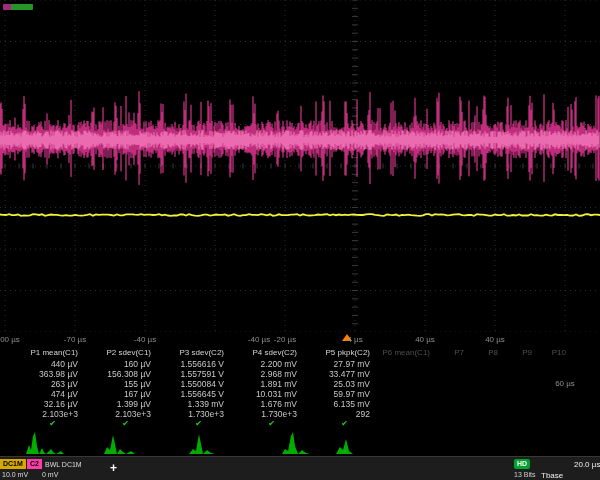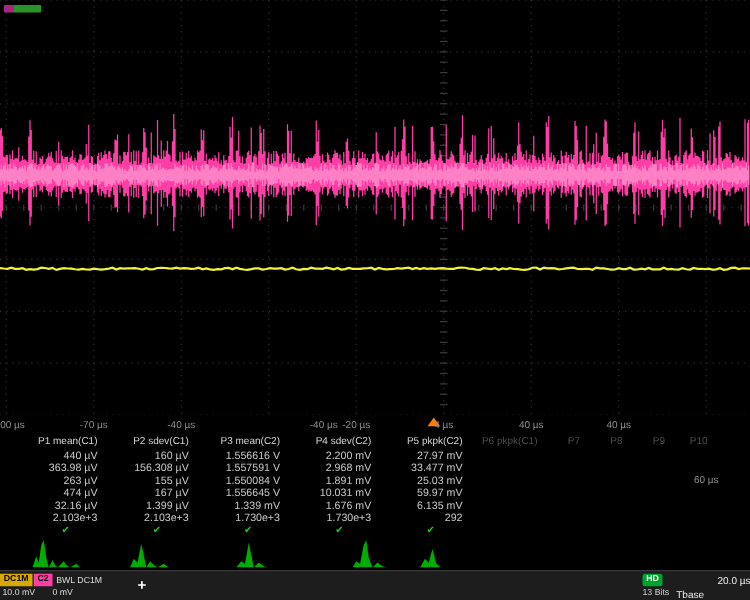--- a/index.html
+++ b/index.html
@@ -168,24 +168,24 @@
       <span style="left: 285px;">-20 µs</span>
       <span style="left: 355px;">4 µs</span>
       <span style="left: 425px;">40 µs</span>
       <span style="left: 495px;">40 µs</span>
       <span style="left: 565px; margin-top: 44px;">60 µs</span>
     </div>
 
   <div class="meas">
     <div class="mt-h">P1 mean(C1)</div>
     <div class="mt-h">P2 sdev(C1)</div>
-    <div class="mt-h">P3 mean(C2)</div>
+    <div class="mt-h">P3 sdev(C2)</div>
     <div class="mt-h">P4 sdev(C2)</div>
     <div class="mt-h">P5 pkpk(C2)</div>
-    <div class="mt-h dim">P6 pkpk(C1)</div>
+    <div class="mt-h dim">P6 mean(C1)</div>
     <div class="mt-h dim">P7</div>
     <div class="mt-h dim">P8</div>
     <div class="mt-h dim">P9</div>
     <div class="mt-h dim">P10</div>
     <div id="mt-rows" style="display:contents"><div class="mt-c">440 µV</div><div class="mt-c">160 µV</div><div class="mt-c">1.556616 V</div><div class="mt-c">2.200 mV</div><div class="mt-c">27.97 mV</div><div class="mt-c"></div><div class="mt-c"></div><div class="mt-c"></div><div class="mt-c"></div><div class="mt-c"></div><div class="mt-c">363.98 µV</div><div class="mt-c">156.308 µV</div><div class="mt-c">1.557591 V</div><div class="mt-c">2.968 mV</div><div class="mt-c">33.477 mV</div><div class="mt-c"></div><div class="mt-c"></div><div class="mt-c"></div><div class="mt-c"></div><div class="mt-c"></div><div class="mt-c">263 µV</div><div class="mt-c">155 µV</div><div class="mt-c">1.550084 V</div><div class="mt-c">1.891 mV</div><div class="mt-c">25.03 mV</div><div class="mt-c"></div><div class="mt-c"></div><div class="mt-c"></div><div class="mt-c"></div><div class="mt-c"></div><div class="mt-c">474 µV</div><div class="mt-c">167 µV</div><div class="mt-c">1.556645 V</div><div class="mt-c">10.031 mV</div><div class="mt-c">59.97 mV</div><div class="mt-c"></div><div class="mt-c"></div><div class="mt-c"></div><div class="mt-c"></div><div class="mt-c"></div><div class="mt-c">32.16 µV</div><div class="mt-c">1.399 µV</div><div class="mt-c">1.339 mV</div><div class="mt-c">1.676 mV</div><div class="mt-c">6.135 mV</div><div class="mt-c"></div><div class="mt-c"></div><div class="mt-c"></div><div class="mt-c"></div><div class="mt-c"></div><div class="mt-c">2.103e+3</div><div class="mt-c">2.103e+3</div><div class="mt-c">1.730e+3</div><div class="mt-c">1.730e+3</div><div class="mt-c">292</div><div class="mt-c"></div><div class="mt-c"></div><div class="mt-c"></div><div class="mt-c"></div><div class="mt-c"></div><div class="mt-c st">✔</div><div class="mt-c st">✔</div><div class="mt-c st">✔</div><div class="mt-c st">✔</div><div class="mt-c st">✔</div><div class="mt-c st"></div><div class="mt-c st"></div><div class="mt-c st"></div><div class="mt-c st"></div><div class="mt-c st"></div></div>
   </div>
 
   <div class="histrow">
     <svg class="histicon" width="44" height="24" viewBox="0 0 44 24" style="left: 26px;">
         <polygon points="0,24 3,15 5,20 7,6 9,2 11,16 13,24 16,18 18,22 20,24 25,19 27,22 30,24 35,21 38,24 44,24"></polygon>

